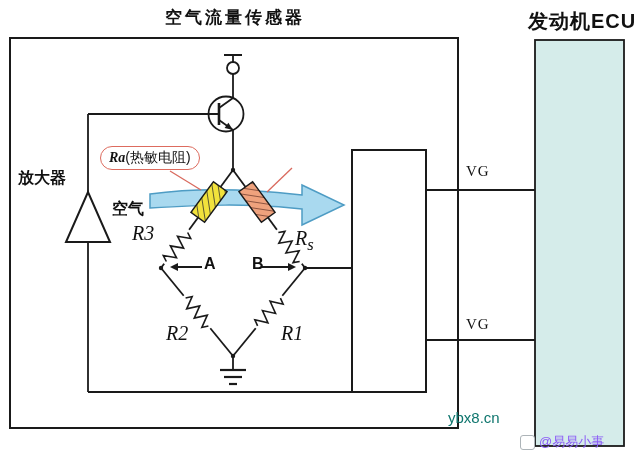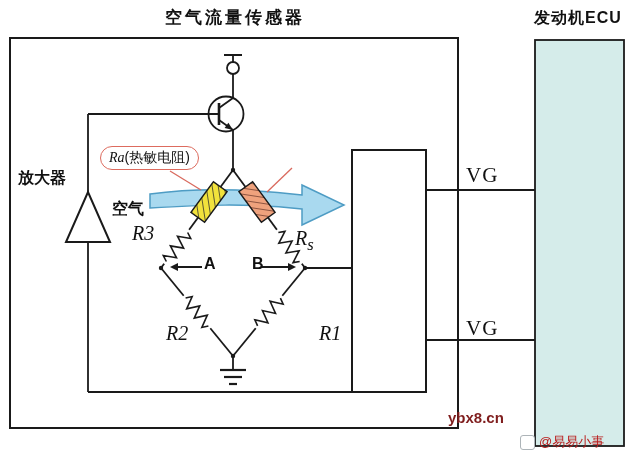--- a/index.html
+++ b/index.html
@@ -2,35 +2,35 @@
 <html><head>
 <meta charset="utf-8">
 <style>
   html,body{margin:0;padding:0;background:#ffffff;}
   .stage{
     position:relative;width:640px;height:458px;background:#ffffff;overflow:hidden;
     font-family:"Liberation Sans",sans-serif;color:#111;
   }
   .stage svg{position:absolute;left:0;top:0;}
   .lbl{position:absolute;white-space:nowrap;color:#111;}
-  .bold{font-weight:normal;margin-top:47px;}
+  .bold{font-weight:bold;margin-top:47px;}
   .serif{font-family:"Liberation Serif",serif;}
   .ital{font-style:italic;}
   .title{font-size:17px;font-weight:bold;letter-spacing:3px;}
-  .ecu-title{font-size:16px;font-weight:bold;letter-spacing:1px;}
+  .ecu-title{font-size:20px;font-weight:bold;letter-spacing:1px;}
   .cjk15{font-size:16px;font-weight:bold;}
   .rlabel{font-family:"Liberation Serif",serif;font-style:italic;font-size:20px;}
   .node-letter{font-size:16px;font-weight:bold;}
-  .vg{font-family:"Liberation Serif",serif;font-size:21px;letter-spacing:1px;}
+  .vg{font-family:"Liberation Serif",serif;font-size:15px;letter-spacing:1px;}
   .bubble{
     position:absolute;border:1.6px solid #dd6b5e;border-radius:13px;
     padding:2px 8px;font-size:14px;background:rgba(255,255,255,0.0);
   }
-  .wm-site{font-size:15px;font-weight:bold;color:#7f1d1d;}
-  .wm-account{font-size:13px;color:#b91c1c;display:flex;align-items:center;gap:4px;}
+  .wm-site{font-size:15px;font-weight:normal;color:#0f766e;}
+  .wm-account{font-size:13px;color:#8b5cf6;display:flex;align-items:center;gap:4px;}
   .wm-logo{display:inline-block;width:13px;height:13px;border:1.5px solid #adb4b8;border-radius:3px;}
 </style>
 </head>
 <body>
 
 <div class="stage">
 
   <svg width="640" height="458" viewBox="0 0 640 458">
     <defs>
       <pattern id="hatchYellow" width="6" height="6" patternUnits="userSpaceOnUse" patternTransform="rotate(45)">
@@ -151,21 +151,21 @@
     <span class="serif ital bold">Ra</span><span>(热敏电阻)</span>
   </div>
 
 
   <div class="lbl rlabel" style="left:132px;top:222px;">R3</div>
 
   <div class="lbl rlabel" style="left:295px;top:227px;"><span>R</span><sub>s</sub></div>
 
   <div class="lbl rlabel" style="left:166px;top:322px;text-align:right;">R2</div>
 
-  <div class="lbl rlabel" style="left:281px;top:322px;margin-left:38px;">R1</div>
+  <div class="lbl rlabel" style="left:281px;top:322px;">R1</div>
 
   <div class="lbl node-letter" style="left:204px;top:255px;">A</div>
 
   <div class="lbl node-letter" style="left:252px;top:255px;">B</div>
 
   <div class="lbl vg" style="left:466px;top:163px;">VG</div>
 
   <div class="lbl vg" style="left:466px;top:316px;">VG</div>
 
   <div class="lbl wm-site" style="left:448px;top:409px;">ybx8.cn</div>

